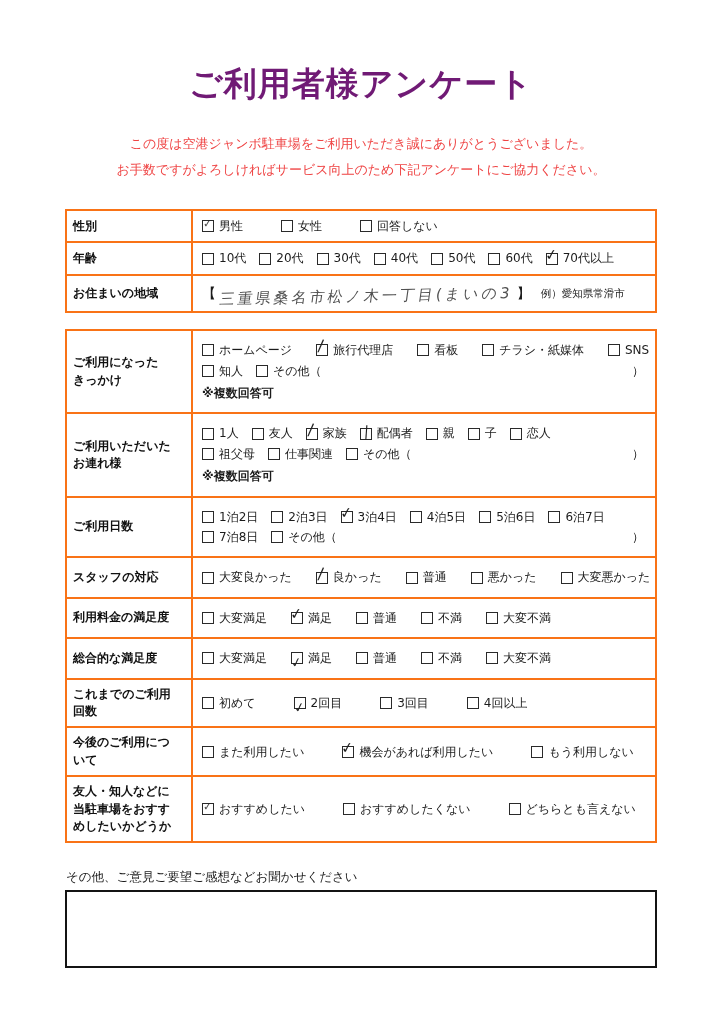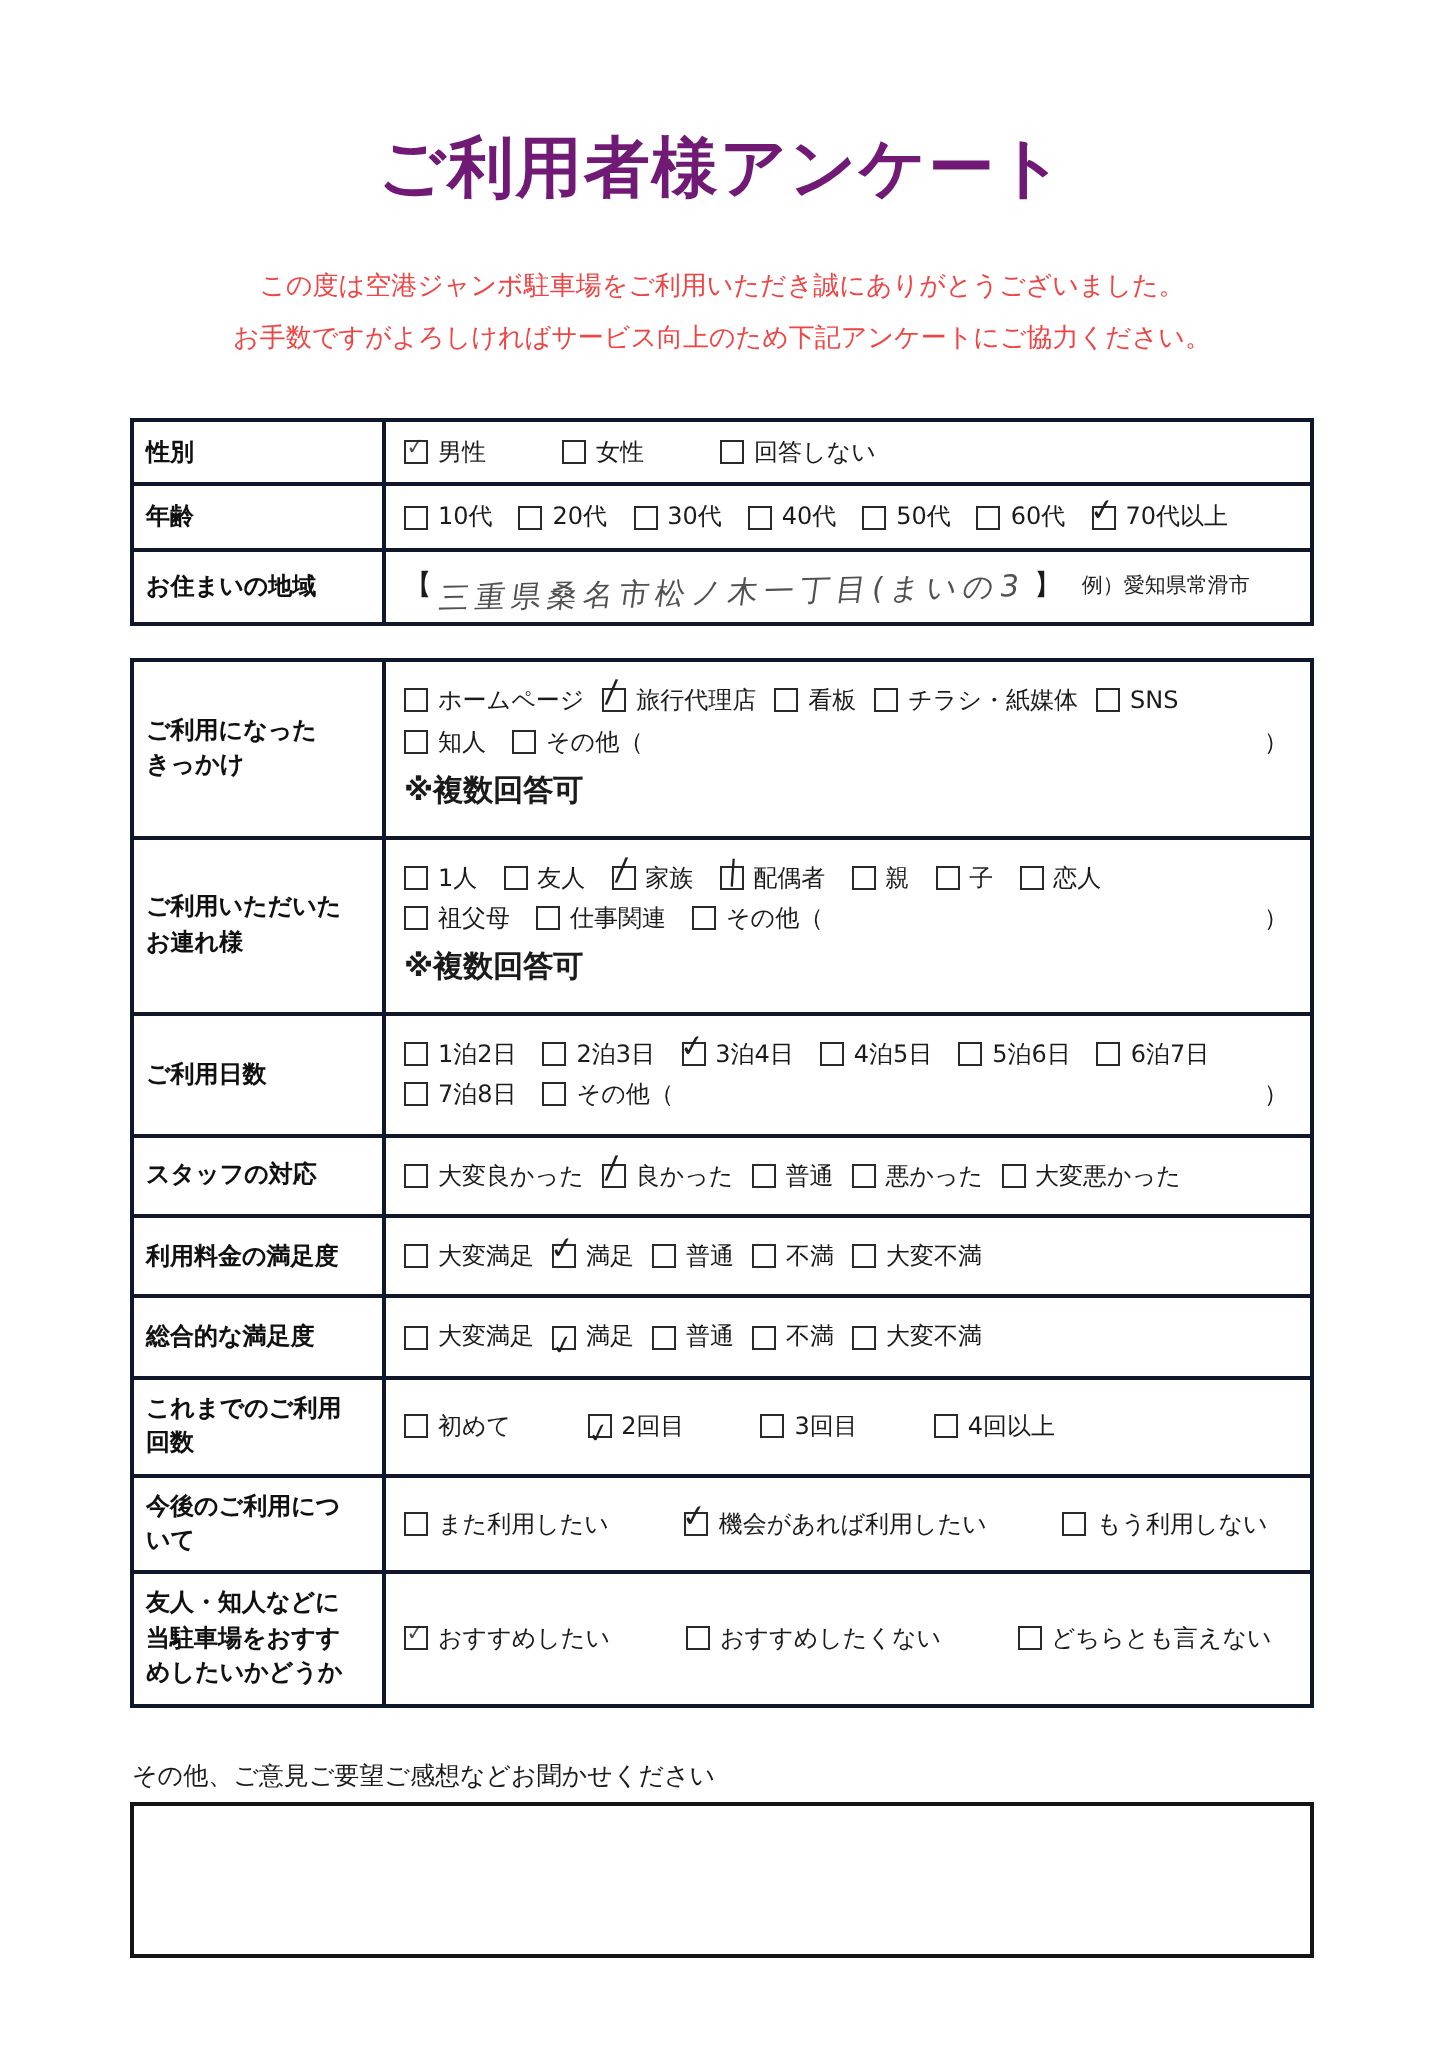--- a/index.html
+++ b/index.html
@@ -14,49 +14,49 @@
     text-align:center;font-size:33px;font-weight:bold;letter-spacing:1px;
     margin:6px 0 24px 0;color:#701a75;
   }
   .intro{text-align:center;font-size:13px;line-height:2.0;margin-bottom:26px;color:#ef4444;}
   .sec-heading{font-size:12.5px;font-weight:600;margin:0 0 3px 1px;color:#171717;}
   table.form{
     border-collapse:collapse;width:592px;table-layout:fixed;
     margin-bottom:16px;
   }
   table.form th,table.form td{
-    border:2px solid #0f172a;vertical-align:middle;text-align:left;
+    border:2px solid #f97316;vertical-align:middle;text-align:left;
   }
   table.form th{
     width:112px;font-size:12px;font-weight:bold;padding:6px 6px;
     white-space:pre-line;line-height:1.45;color:#111;
   }
   table.form td{padding:7px 9px;font-size:12px;line-height:1.7;}
   table.form.compact td{padding:5px 9px;}
   table.form.usage td{padding:9px 9px;}
   .optline{display:flex;align-items:center;flex-wrap:nowrap;}
   .optline.g14{column-gap:13px;}
-  .optline.g26{column-gap:9px;}
+  .optline.g26{column-gap:24px;}
   .optline.g40{column-gap:38px;}
   .opt{display:inline-flex;align-items:center;white-space:nowrap;}
   .cb{
     position:relative;display:inline-block;width:10px;height:10px;
     border:1.6px solid #2a2a2a;margin-right:5px;flex:0 0 auto;background:#fff;
   }
   .mark{
     position:absolute;color:#1f1f1f;font-weight:normal;line-height:1;
     pointer-events:none;font-family:"DejaVu Sans",sans-serif;
   }
   .mark.check{left:-2px;top:-6px;font-size:15px;transform:rotate(-8deg);}
   .mark.light-check{left:0px;top:-3px;font-size:11px;opacity:.8;transform:rotate(-5deg);}
   .mark.slash{left:1px;top:-7px;font-size:16px;transform:rotate(6deg);}
   .mark.vline{left:3px;top:-5px;font-size:14px;transform:rotate(4deg);}
   .mark.vbelow{left:-1px;top:3px;font-size:13px;transform:rotate(-12deg);}
   .trail{margin-left:auto;padding-right:2px;}
-  .note{font-size:15px;font-weight:600;margin-top:2px;}
+  .note{font-size:12px;font-weight:600;margin-top:2px;}
   .hw-cell{display:flex;align-items:center;}
   .bracket{font-size:14px;}
   .hw{
     font-size:15px;color:#333;letter-spacing:3px;white-space:nowrap;
     transform:rotate(-1.2deg) skewX(-9deg) translateY(3px);
     opacity:.85;margin:0 4px;
   }
   .example{font-size:10.5px;margin-left:10px;white-space:nowrap;color:#222;}
   .comments-heading{font-size:12.5px;font-weight:normal;margin:26px 0 4px 1px;}
   .comments-box{

